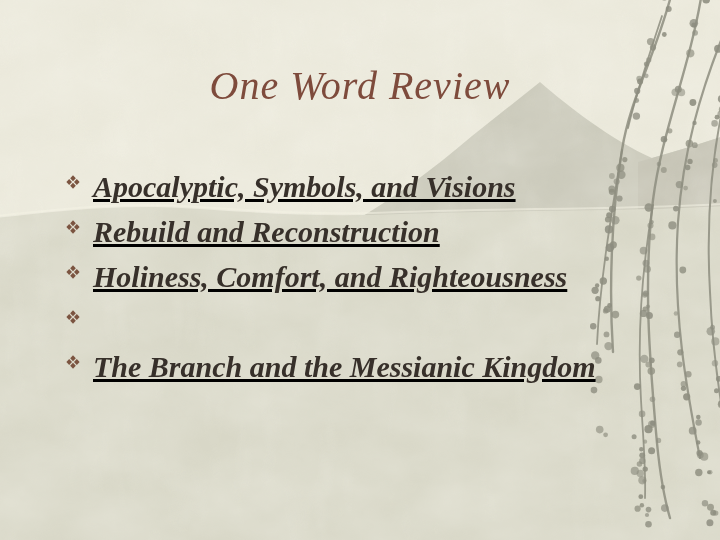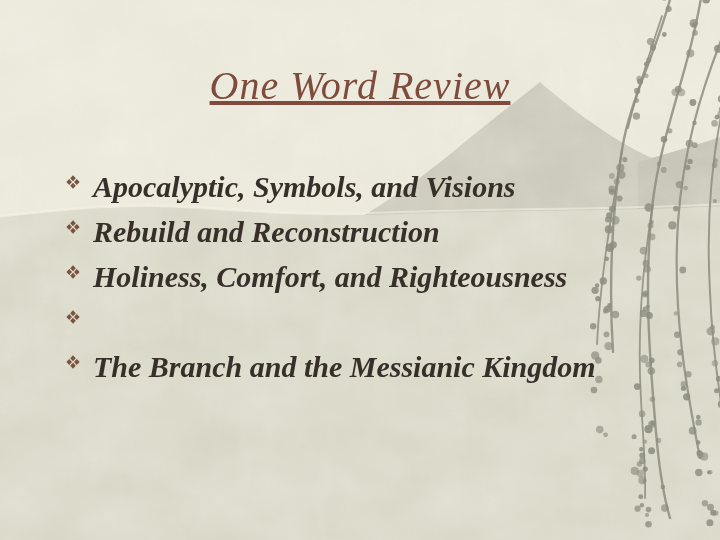--- a/index.html
+++ b/index.html
@@ -16,26 +16,26 @@
     top: 64px; left: 0; right: 0;
     text-align: center;
     font-style: italic;
     font-weight: normal;
     font-size: 40px;
     line-height: 44px;
     letter-spacing: 1px;
     color: var(--title-text, #7e4b3c);
     margin: 0;
     z-index: 3;
-    text-decoration: underline;
   }
   .bullet-list {
     position: absolute;
     top: 164px; left: 66px;
     z-index: 3;
+    text-decoration: underline;
   }
   .bullet-row {
     display: flex;
     align-items: center;
     height: 45px;
     white-space: nowrap;
   }
   .bullet-icon {
     width: 14px; height: 14px;
     flex: 0 0 14px;

